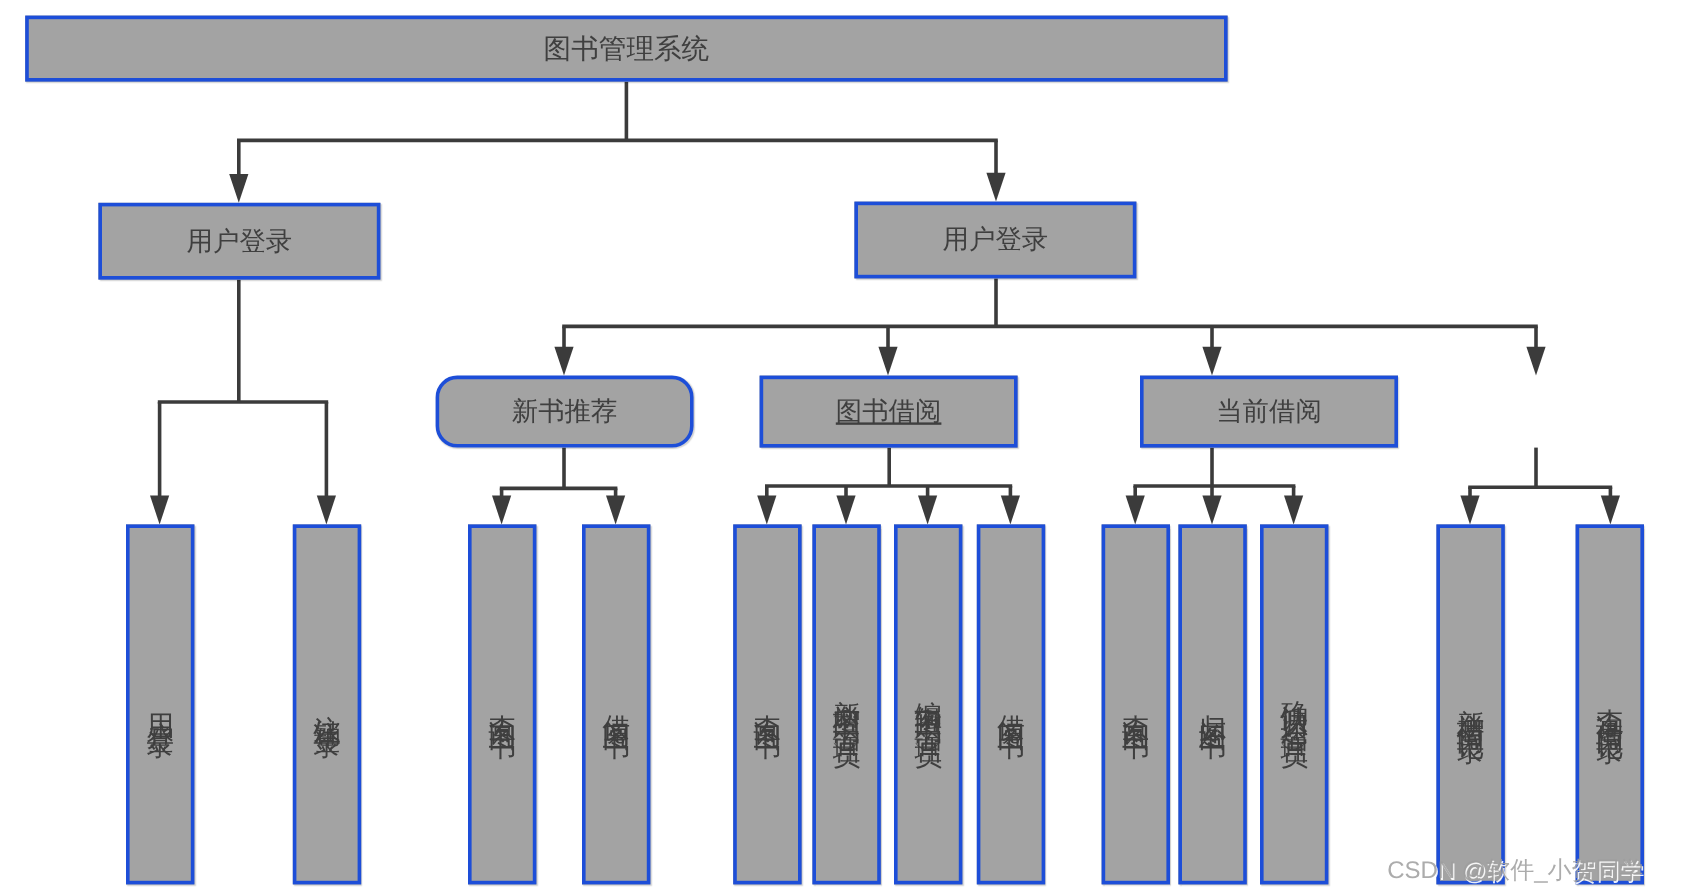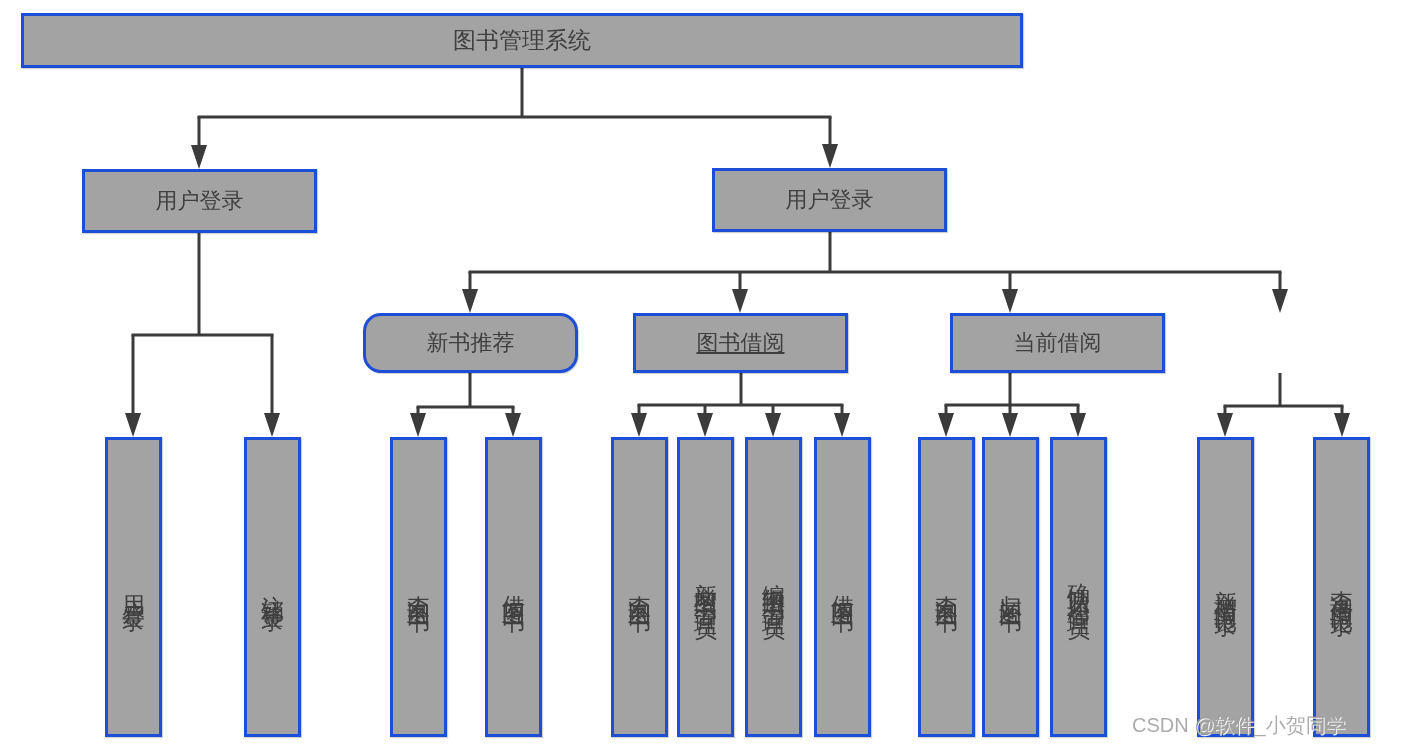--- a/index.html
+++ b/index.html
@@ -55,21 +55,21 @@
     font-size: 23px;
   }
   .leaf .vtext {
     writing-mode: vertical-rl;
     letter-spacing: 5px;
     line-height: 1;
     max-height: 292px;
   }
   #watermark {
     position: absolute;
-    left: 1132px;
+    left: 1156px;
     top: 712px;
     z-index: 3;
     font-size: 20px;
     color: rgba(158,158,158,0.85);
     text-shadow: 1px 1px 0 rgba(255,255,255,0.9);
     white-space: nowrap;
     pointer-events: none;
   }
   svg line { stroke: #3b3b3b; stroke-width: 3; }
   svg polygon { fill: #3b3b3b; stroke: none; }

